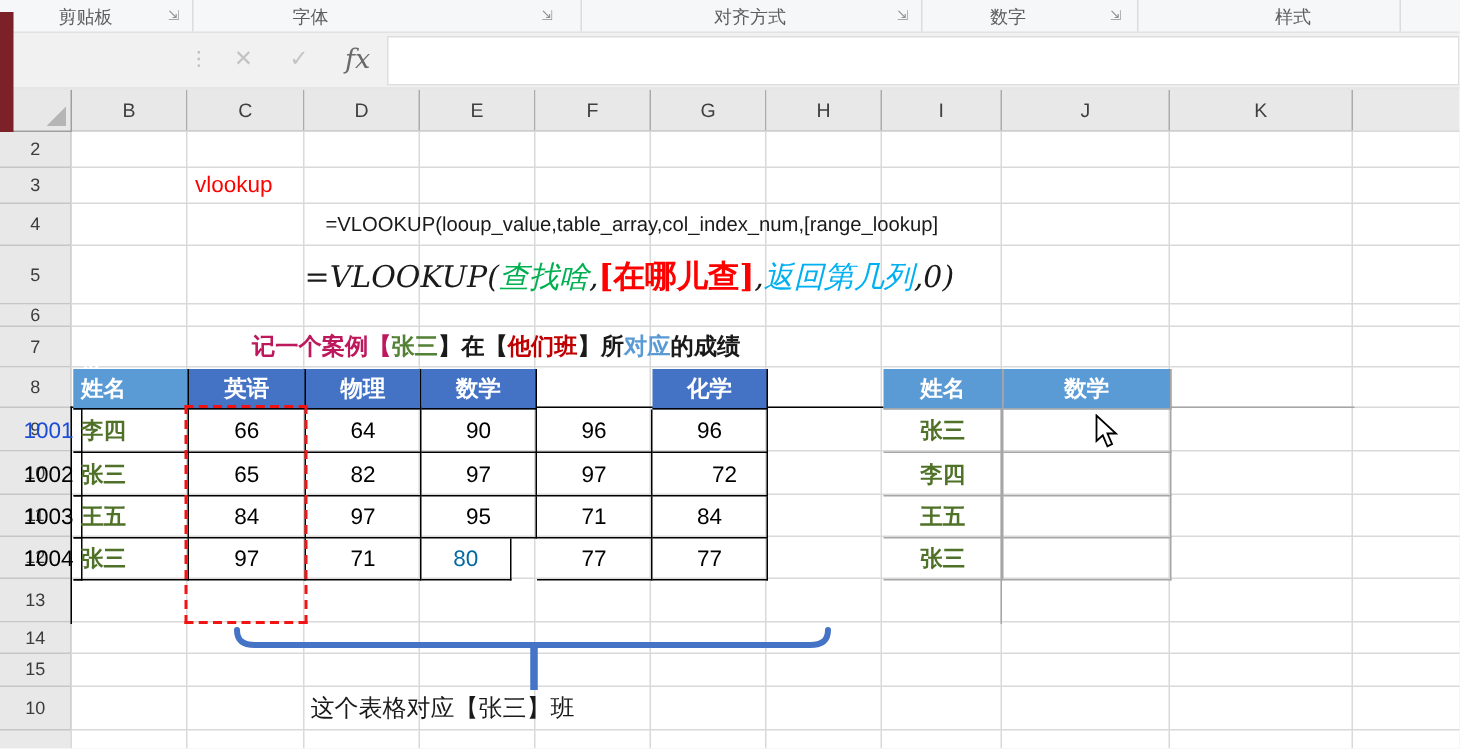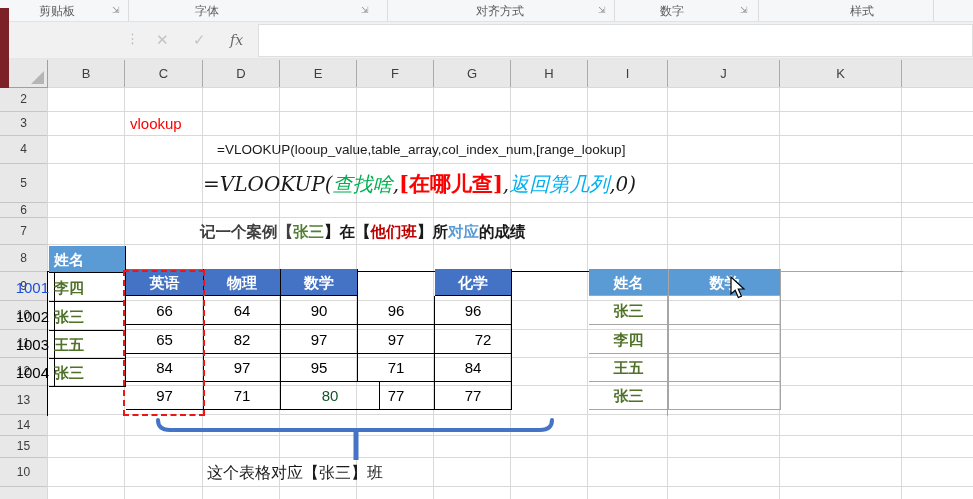--- a/index.html
+++ b/index.html
@@ -10,42 +10,42 @@
   .ribbon { position:absolute; left:0; top:0; width:973px; height:22px; background:#f6f7f8; border-bottom:1px solid #e2e2e2; }
   .ribbon-label { position:absolute; top:3px; transform:translateX(-50%); font-size:12px; color:#5d5d5d; white-space:nowrap; }
   .ribbon-sep { position:absolute; top:0; width:1px; height:21px; background:#dcdcdc; }
   .launcher { position:absolute; top:5px; font-size:9px; color:#8f8f8f; }
 
   .formula-row { position:absolute; left:0; top:22px; width:973px; height:36px; background:#f1f1f2; }
   .name-box { position:absolute; left:8px; top:5px; width:106px; height:28px; background:#fff; border:1px solid #c9c9c9; font-size:13px; color:#333; line-height:26px; padding-left:10px; }
   .name-box .dd { position:absolute; right:6px; top:0; font-size:9px; color:#8a8a8a; line-height:26px; }
   .dots { position:absolute; left:126px; top:3px; color:#b9b9b9; font-size:13px; line-height:28px; }
   .fbtn { position:absolute; top:4px; font-size:15px; color:#c3c3c3; line-height:28px; }
-  .fx { font-family:"DejaVu Serif", serif; font-style:italic; font-size:14px; color:#6a6a6a; }
+  .fx { font-family:"DejaVu Serif", serif; font-style:italic; font-size:18px; color:#6a6a6a; }
   .formula-input { position:absolute; left:258px; top:2px; width:715px; height:33px; background:#fff; border:1px solid #dedede; font-size:13px; color:#222; line-height:31px; padding-left:6px; }
   .chrome-strip { position:absolute; left:0; top:58px; width:973px; height:2px; background:#e6e6e6; }
 
   .red-strip { position:absolute; left:0; top:8px; width:9px; height:80px; background:#7c2127; z-index:40; }
 
   
   .grid-bg { position:absolute; left:48px; top:88px; width:925px; height:411px; background:#ffffff; }
   .col-hdr { position:absolute; top:60px; height:28px; background:#e8e8e9; border-right:1px solid #ababab; border-bottom:1px solid #9f9f9f; color:#3f3f3f; font-size:13px; text-align:center; line-height:27px; }
   .row-hdr { position:absolute; left:0; width:48px; background:#e8e8e9; border-bottom:1px solid #c6c6c6; border-right:1px solid #9f9f9f; color:#3c3c3c; font-size:12px; text-align:center; }
   .select-all { position:absolute; left:0; top:60px; width:48px; height:28px; background:#e8e8e9; border-right:1px solid #9f9f9f; border-bottom:1px solid #9f9f9f; }
   .select-all .tri { position:absolute; right:3px; bottom:3px; width:0; height:0; border-style:solid; border-width:0 0 13px 13px; border-color:transparent transparent #b5b5b5 transparent; }
   .gridline { position:absolute; background:#d9d9d9; }
 
   
   .tcell { position:absolute; font-size:15px; line-height:1; display:flex; align-items:center;text-align:right; }
   .btable .tcell { border-right:1px solid #000; border-bottom:1px solid #000; }
   .gtable .tcell { border-right:1px solid #a6a6a6; border-bottom:1px solid #a6a6a6; }
   .hdr-light { background:#5b9bd5; color:#fff; font-weight:bold; }
   .hdr-dark  { background:#4472c4; color:#fff; font-weight:bold; }
   .al { justify-content:flex-start; padding-left:5px; }
-  .ac { justify-content:center;margin-top:23px; }
+  .ac { justify-content:center; }
   .ar { justify-content:flex-end; padding-right:5px; }
   .name-green { font-weight:bold; }
 
   .ants { position:absolute; left:123px; top:270px; width:82px; height:146px; border:2px dashed #f01414; z-index:30; }
 
   
   .txt { position:absolute; white-space:nowrap; color:#1a1a1a; }
   #title { left:130px; top:112px; height:24px; line-height:24px; font-size:15px; font-weight:500; }
   #syntax { left:217px; top:136px; height:28px; line-height:28px; font-size:13.5px; }
   #bigformula { left:203px; top:164px; height:39px; line-height:39px; font-size:20px; font-family:"DejaVu Serif", serif; }
@@ -176,21 +176,21 @@
       <div class="tcell al name-green" style="left: 1px; top: 59px; width: 77px; height: 28px; color: rgb(79, 114, 40);">王五</div>
       <div class="tcell ac" style="left: 78px; top: 59px; width: 78px; height: 28px; color: rgb(0, 0, 0);">84</div>
       <div class="tcell ac" style="left: 156px; top: 59px; width: 77px; height: 28px; color: rgb(0, 0, 0);">97</div>
       <div class="tcell ac" style="left: 233px; top: 59px; width: 77px; height: 28px; color: rgb(0, 0, 0);">95</div>
       <div class="tcell ac" style="left: 310px; top: 59px; width: 77px; height: 28px; color: rgb(0, 0, 0);">71</div>
       <div class="tcell ac" style="left: 387px; top: 59px; width: 77px; height: 28px; color: rgb(0, 0, 0);">84</div>
       <div class="tcell ar" style="left: 1px; top: 87px; width: 0px; height: 28px; color: rgb(0, 0, 0);">1004</div>
       <div class="tcell al name-green" style="left: 1px; top: 87px; width: 77px; height: 28px; color: rgb(79, 114, 40);">张三</div>
       <div class="tcell ac" style="left: 78px; top: 87px; width: 78px; height: 28px; color: rgb(0, 0, 0);">97</div>
       <div class="tcell ac" style="left: 156px; top: 87px; width: 77px; height: 28px; color: rgb(0, 0, 0);">71</div>
-      <div class="tcell ac" style="left: 233px; top: 87px; width: 99px; height: 28px; color: #14532d;">80</div>
+      <div class="tcell ac" style="left: 233px; top: 87px; width: 60px; height: 28px; color: #0369a1;">80</div>
       <div class="tcell ac" style="left: 310px; top: 87px; width: 77px; height: 28px; color: rgb(0, 0, 0);">77</div>
       <div class="tcell ac" style="left: 387px; top: 87px; width: 77px; height: 28px; color: rgb(0, 0, 0);">77</div>
     </div>
     <div class="gtable" style="position: absolute; left: 667px; top: 271px; width: 236px; height: 145px; border-left: 1px solid rgb(166, 166, 166); border-top: 1px solid rgb(166, 166, 166);">
       <div class="tcell hdr-light ac" style="left: -79px; top: -26px; width: 80px; height: 27px;">姓名</div>
       <div class="tcell hdr-light ac" style="left: 1px; top: -26px; width: 112px; height: 27px;">数学</div>
       <div class="tcell ac name-green" style="left: -79px; top: 1px; width: 80px; height: 29px; color: rgb(79, 114, 40);">张三</div>
       <div class="tcell ac" style="left: 1px; top: 1px; width: 112px; height: 29px; color: rgb(0, 0, 0);"></div>
       <div class="tcell ac name-green" style="left: -79px; top: 30px; width: 80px; height: 29px; color: rgb(79, 114, 40);">李四</div>
       <div class="tcell ac" style="left: 1px; top: 30px; width: 112px; height: 29px; color: rgb(0, 0, 0);"></div>
@@ -199,21 +199,21 @@
       <div class="tcell ac name-green" style="left: -79px; top: 87px; width: 80px; height: 28px; color: rgb(79, 114, 40);">张三</div>
       <div class="tcell ac" style="left: 1px; top: 87px; width: 112px; height: 28px; color: rgb(0, 0, 0);"></div>
     </div>
   </div>
 
 <div class="ants"></div>
 
 <div id="title" class="txt" style="color:#fe0000">vlookup</div>
 <div id="syntax" class="txt">=VLOOKUP(looup_value,table_array,col_index_num,[range_lookup]</div>
 <div id="bigformula" class="txt"><span class="seg-italic" style="color: rgb(26, 26, 26);">=VLOOKUP(</span><span class="seg-italic" style="color: rgb(0, 176, 80);">查找啥</span><span class="seg-italic" style="color: rgb(26, 26, 26);">,</span><span class="seg-bold" style="color: rgb(255, 0, 0);">[在哪儿查]</span><span class="seg-italic" style="color: rgb(26, 26, 26);">,</span><span class="seg-italic" style="color: rgb(0, 176, 240);">返回第几列</span><span class="seg-italic" style="color: rgb(26, 26, 26);">,</span><span class="seg-italic" style="color: rgb(26, 26, 26);">0)</span></div>
-<div id="caseline" class="txt"><span style="color: #404040; margin-left: 32px;">记一个案例【</span><span style="color: rgb(83, 129, 53);">张三</span><span style="color: rgb(26, 26, 26);">】在【</span><span style="color: rgb(192, 0, 0);">他们班</span><span style="color: rgb(26, 26, 26);">】所</span><span style="color: rgb(91, 155, 213);">对应</span><span style="color: rgb(26, 26, 26);">的成绩</span></div>
+<div id="caseline" class="txt"><span style="color: #be185d;">记一个案例【</span><span style="color: rgb(83, 129, 53);">张三</span><span style="color: rgb(26, 26, 26);">】在【</span><span style="color: rgb(192, 0, 0);">他们班</span><span style="color: rgb(26, 26, 26);">】所</span><span style="color: rgb(91, 155, 213);">对应</span><span style="color: rgb(26, 26, 26);">的成绩</span></div>
 <div id="bottomlabel" class="txt">这个表格对应【张三】班</div>
 
 <svg style="left:154px; top:417px;" width="402" height="48" viewBox="0 0 402 48">
   <path d="M4,3 C4,10 8,13 16,13 L386,13 C394,13 398,10 398,3" fill="none" stroke="#4573c5" stroke-width="4" stroke-linecap="round"></path>
   <path d="M202,13 L202,43" fill="none" stroke="#4573c5" stroke-width="5" stroke-linecap="butt"></path>
 </svg>
 
 <svg style="left:729px; top:276px; z-index:60;" width="18" height="24" viewBox="0 0 18 24">
   <path d="M2,1 L2,18 L6.2,14.2 L9.3,21.5 L12.4,20.1 L9.3,13 L15,13 Z" fill="#ffffff" stroke="#000000" stroke-width="1.2"></path>
 </svg>

